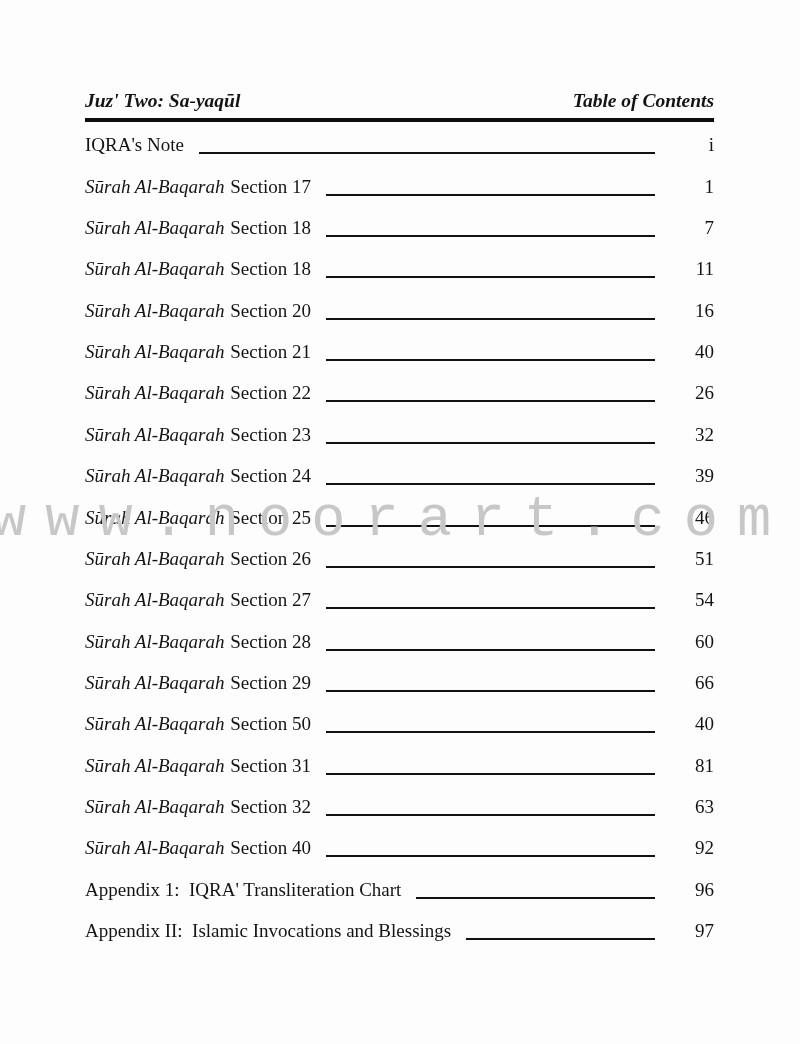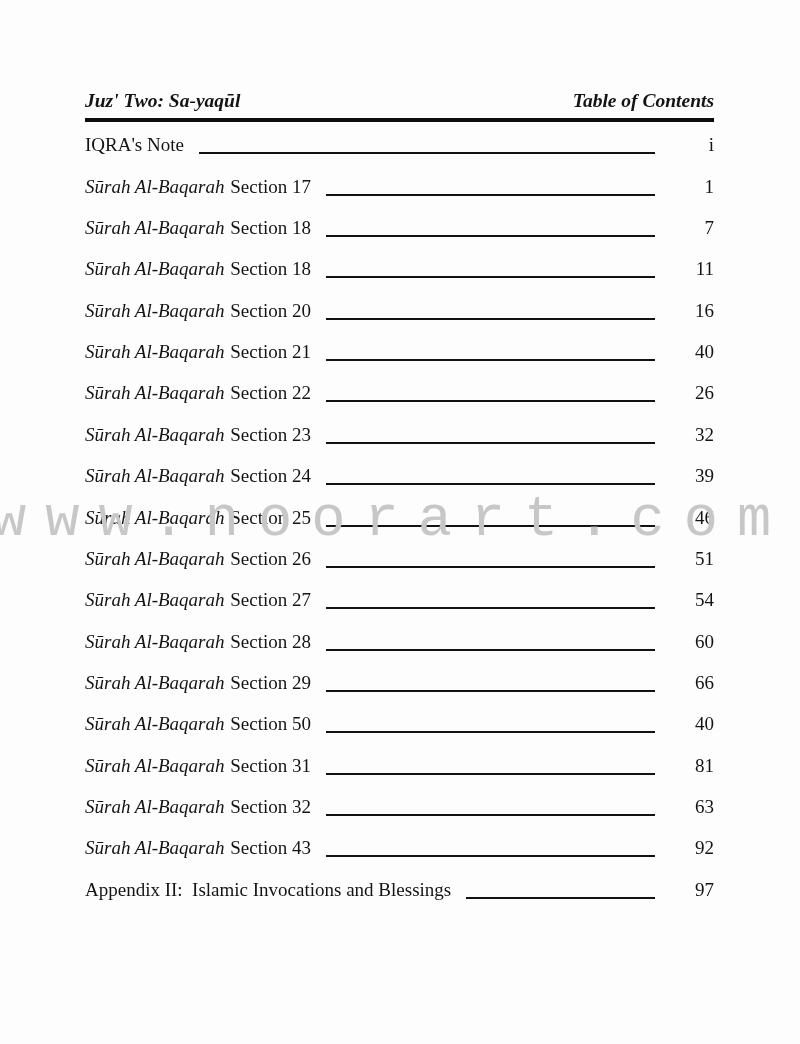--- a/index.html
+++ b/index.html
@@ -199,25 +199,31 @@
 
   <div class="toc-row">
     <span class="t-italic">Sūrah Al-Baqarah</span>
     <span class="t-label">Section 32</span>
     <span class="leader"></span>
     <span class="page-num">63</span>
   </div>
 
   <div class="toc-row">
     <span class="t-italic">Sūrah Al-Baqarah</span>
-    <span class="t-label">Section 43</span>
+    <span class="t-label">Section 40</span>
     <span class="leader"></span>
     <span class="page-num">92</span>
   </div>
 
+  <div class="toc-row">
+    <span class="t-italic"></span>
+    <span class="t-label">Appendix 1:  IQRA' Transliteration Chart</span>
+    <span class="leader"></span>
+    <span class="page-num">96</span>
+  </div>
 
   <div class="toc-row">
     <span class="t-italic"></span>
     <span class="t-label">Appendix II:  Islamic Invocations and Blessings</span>
     <span class="leader"></span>
     <span class="page-num">97</span>
   </div>
 </div>
   </div>
 

